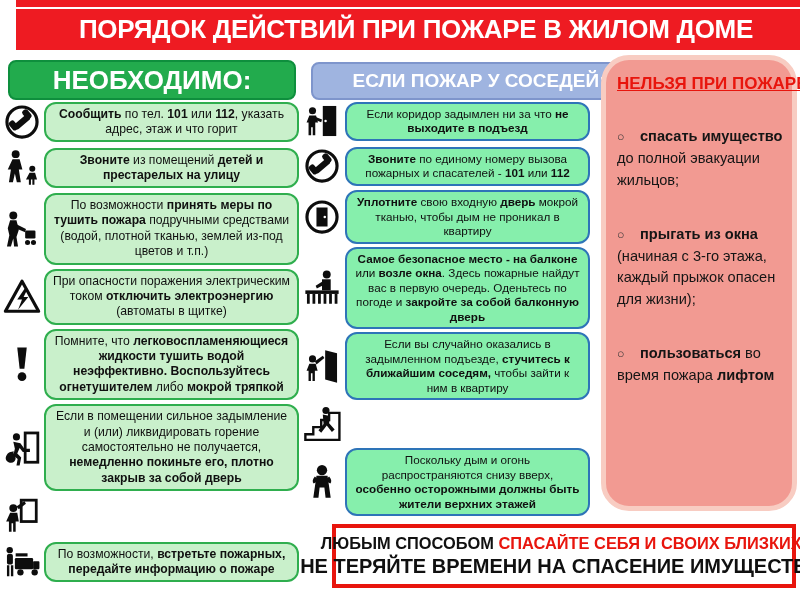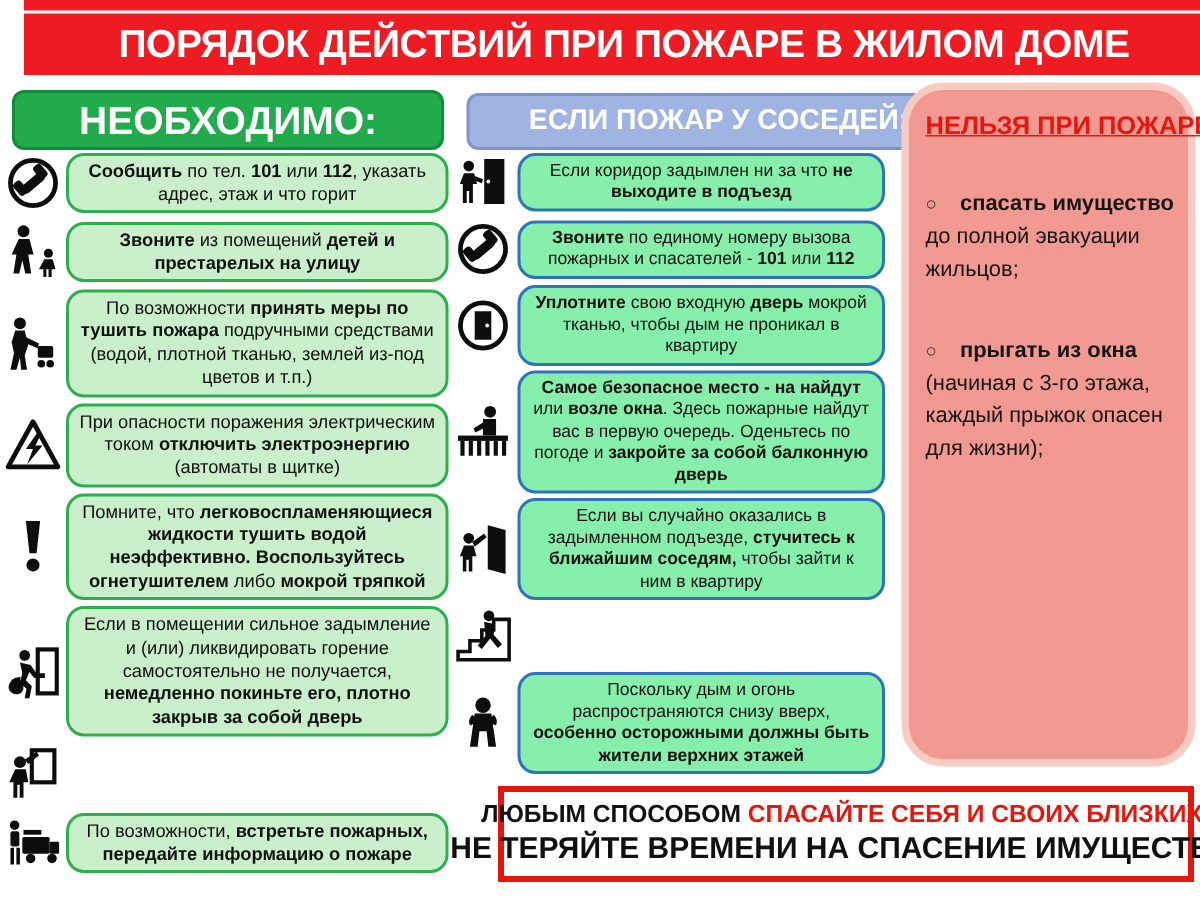--- a/index.html
+++ b/index.html
@@ -202,21 +202,21 @@
       <div class="row">
         <div class="icon-cell">
           <svg viewBox="0 0 48 48" fill="currentColor" aria-hidden="true">
             <circle cx="30" cy="7" r="5"></circle>
             <path d="M24 13h11v14H24z"></path>
             <path d="M24 16l-8 5 1.5 3.5 8-4z"></path>
             <rect x="3" y="27" width="42" height="4.5"></rect>
             <path d="M5 31.5h3.5V44H5zM12 31.5h3.5V44H12zM19 31.5h3.5V44H19zM26 31.5h3.5V44H26zM33 31.5h3.5V44H33zM40 31.5h3.5V44H40z"></path>
           </svg>
         </div>
-        <div class="card blue-card"><b>Самое безопасное место - на найдут</b> или <b>возле окна</b>. Здесь пожарные найдут вас в первую очередь. Оденьтесь по погоде и <b>закройте за собой балконную дверь</b></div>
+        <div class="card blue-card"><b>Самое безопасное место - на балконе</b> или <b>возле окна</b>. Здесь пожарные найдут вас в первую очередь. Оденьтесь по погоде и <b>закройте за собой балконную дверь</b></div>
       </div>
       <div class="row">
         <div class="icon-cell">
           <svg viewBox="0 0 48 48" fill="currentColor" aria-hidden="true">
             <path d="M28 4l15 4v37l-15-4z"></path>
             <circle cx="12" cy="15" r="4.5"></circle>
             <path d="M15 18l10-7 2 3-10 8z"></path>
             <path d="M8 21h8l2.5 9h-3.5v13h-3V33h-2v10H7V30H4.5z"></path>
           </svg>
         </div>
@@ -241,20 +241,21 @@
         </div>
         <div class="card blue-card">Поскольку дым и огонь распространяются снизу вверх, <b>особенно осторожными должны быть жители верхних этажей</b></div>
       </div>
     </section>
 
   <aside class="forbidden-panel">
     <h2>НЕЛЬЗЯ ПРИ ПОЖАРЕ:</h2>
     <div id="forbidden-list">
         <div class="forbidden-item"><span class="bullet">○</span><b>спасать имущество</b> до полной эвакуации жильцов;</div>
         <div class="forbidden-item"><span class="bullet">○</span><b>прыгать из окна</b> (начиная с 3-го этажа, каждый прыжок опасен для жизни);</div>
+        <div class="forbidden-item"><span class="bullet">○</span><b>пользоваться</b> во время пожара <b>лифтом</b></div>
       </div>
   </aside>
 
   <footer class="footer-box">
     <div class="footer-line1">
       <span class="black">ЛЮБЫМ СПОСОБОМ</span>
       <span class="red">СПАСАЙТЕ СЕБЯ И СВОИХ БЛИЗКИХ!</span>
     </div>
     <div class="footer-line2">НЕ ТЕРЯЙТЕ ВРЕМЕНИ НА СПАСЕНИЕ ИМУЩЕСТВА!</div>
   </footer>

